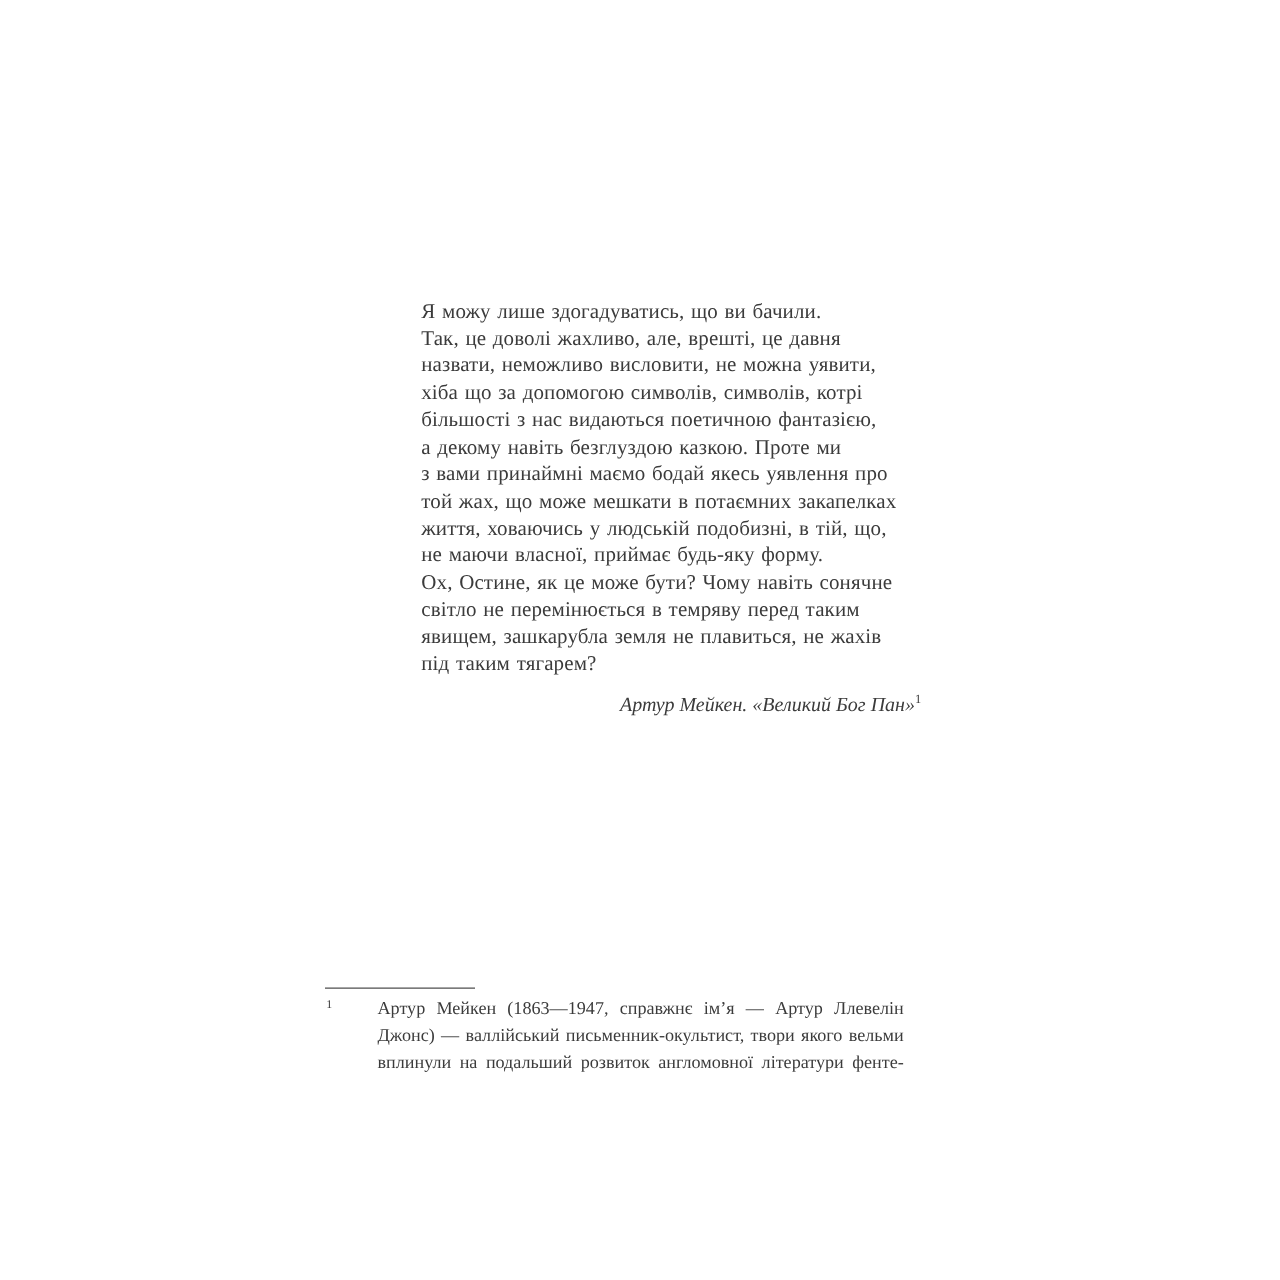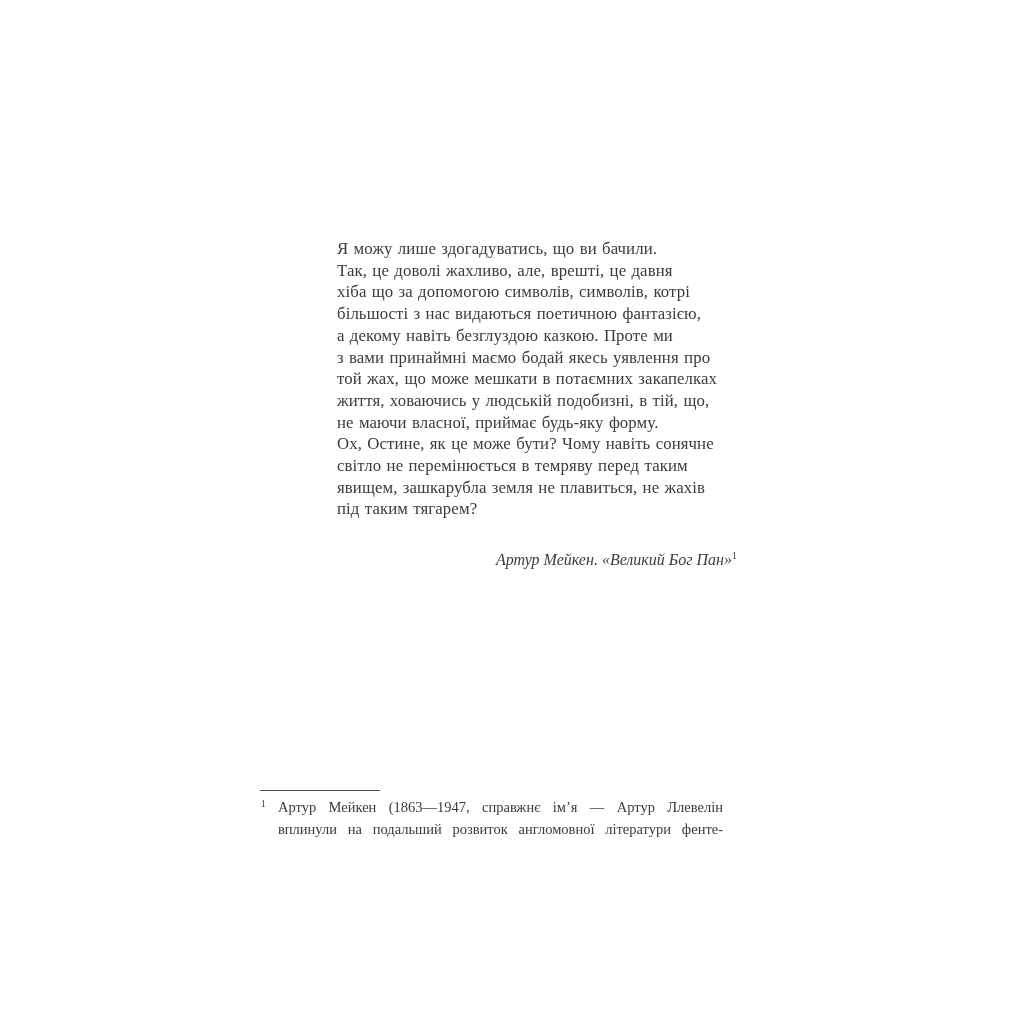--- a/index.html
+++ b/index.html
@@ -22,21 +22,21 @@
     top: 238px;
     width: 412px;
   }
   .epigraph-text {
     font-size: 16.8px;
     line-height: 21.7px;
     letter-spacing: 0.1px;
     word-spacing: 1px;
   }
   .attribution {
-    margin-top: 29px;
+    margin-top: 12px;
     font-size: 16px;
     line-height: 21.7px;
     font-style: italic;
     text-align: right;
     padding-right: 12px;
   }
   .fn-ref {
     font-size: 10px;
     font-style: normal;
     vertical-align: super;
@@ -63,36 +63,38 @@
     top: 797px;
     width: 445px;
     font-size: 14.5px;
     line-height: 21.7px;
   }
   .tline {
     white-space: nowrap;
   }
   .footnote-text .tline {
     white-space: normal;
+    margin-left: 24px;
   }
   .jline {
     text-align: justify;
     text-align-last: justify;
     white-space: normal;
   }
 </style>
 </head>
 <body>
 
 <div class="page">
 
   <div class="epigraph">
     <div class="epigraph-text">
         <div class="tline">Я можу лише здогадуватись, що ви бачили.</div>
         <div class="tline">Так, це доволі жахливо, але, врешті, це давня</div>
+        <div class="tline">назвати, неможливо висловити, не можна уявити,</div>
         <div class="tline">хіба що за допомогою символів, символів, котрі</div>
         <div class="tline">більшості з нас видаються поетичною фантазією,</div>
         <div class="tline">а декому навіть безглуздою казкою. Проте ми</div>
         <div class="tline">з вами принаймні маємо бодай якесь уявлення про</div>
         <div class="tline">той жах, що може мешкати в потаємних закапелках</div>
         <div class="tline">життя, ховаючись у людській подобизні, в тій, що,</div>
         <div class="tline">не маючи власної, приймає будь-яку форму.</div>
         <div class="tline">Ох, Остине, як це може бути? Чому навіть сонячне</div>
         <div class="tline">світло не перемінюється в темряву перед таким</div>
         <div class="tline">явищем, зашкарубла земля не плавиться, не жахів</div>
@@ -102,16 +104,17 @@
       <span>Артур Мейкен. «Великий Бог Пан»</span><span class="fn-ref">1</span>
     </div>
   </div>
 
   <div class="footnote-sep"></div>
 
   <div class="footnote-marker">1</div>
 
   <div class="footnote-text">
       <div class="tline jline">Артур Мейкен (1863—1947, справжнє ім’я — Артур Ллевелін</div>
+      <div class="tline jline">Джонс) — валлійський письменник-окультист, твори якого вельми</div>
       <div class="tline jline">вплинули на подальший розвиток англомовної літератури фенте-</div>
     </div>
 
 </div>
 
 </body></html>

